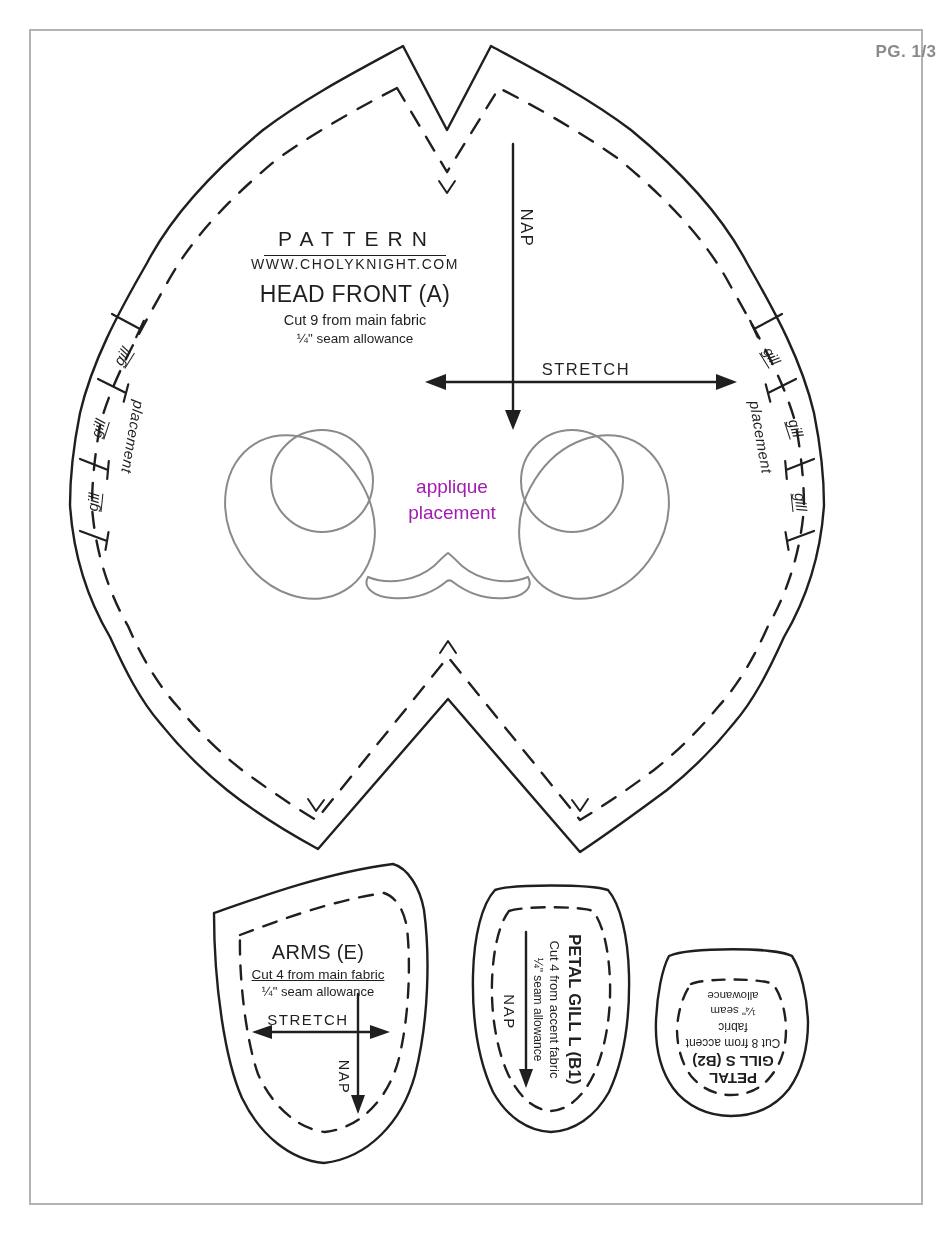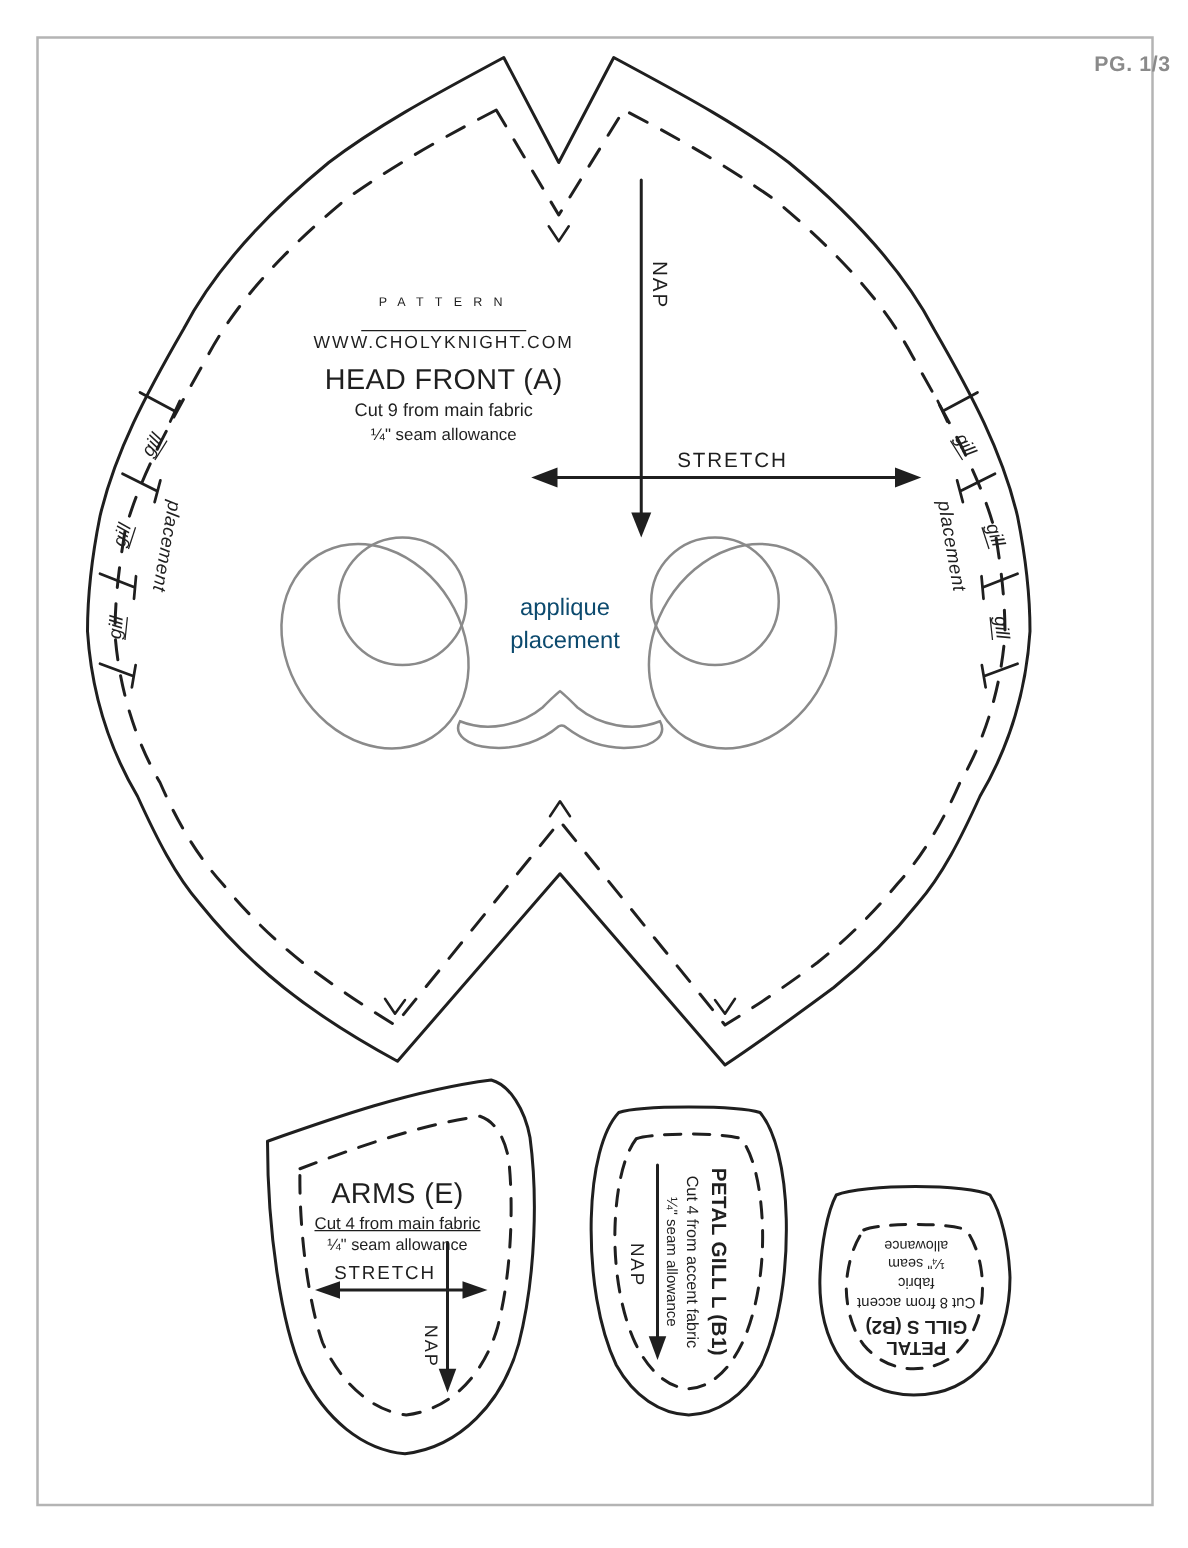--- a/index.html
+++ b/index.html
@@ -10,32 +10,32 @@
   }
   .frame{
     position:absolute;left:29px;top:29px;width:894px;height:1176px;
     border:2px solid #b4b4b4;box-sizing:border-box;
   }
   svg.art{position:absolute;left:0;top:0;}
   .t{position:absolute;white-space:nowrap;transform:translate(-50%,-50%);line-height:1;}
   .pg{font-weight:bold;font-size:17px;color:#8a8a8a;letter-spacing:.5px;margin-left:28px;}
   .titleblock{position:absolute;left:215px;top:221px;width:280px;text-align:center;}
   .brand-title{font-size:31px;letter-spacing:.5px;}
-  .brand-sub{display:inline-block;font-size:10px;letter-spacing:9px;padding:6px 10px 16px 14px;
-             border-bottom:1.6px solid #1f1f1f;margin-top:10px;}
+  .brand-sub{display:inline-block;font-size:21px;letter-spacing:9px;padding:6px 10px 4px 14px;
+             border-bottom:1.6px solid #1f1f1f;}
   .brand-site{font-size:14px;letter-spacing:1.6px;margin-top:0;}
   .piece-name{font-size:23px;font-weight:normal;margin-top:9px;letter-spacing:.3px;}
   .cut-note{font-size:14.5px;margin-top:4px;}
   .seam-note{font-size:13.5px;margin-top:3px;}
   .grain{font-size:16.5px;letter-spacing:1.5px;}
-  .applique-note{color:#0c4a6e;font-size:19px;line-height:1.35;text-align:center;}
+  .applique-note{color:#a21caf;font-size:19px;line-height:1.35;text-align:center;}
   .gill{font-style:italic;font-size:15px;text-decoration:underline;text-underline-offset:3px;}
   .placement{font-style:italic;font-size:15px;letter-spacing:.5px;}
   .armsblock{position:absolute;left:208px;top:941px;width:220px;text-align:center;}
-  .armsblock .piece-name{font-size:23px;margin-top:0;}
+  .armsblock .piece-name{font-size:20px;margin-top:0;}
   .armsblock .cut-note{font-size:13.5px;margin-top:3px;text-decoration:underline;}
   .armsblock .seam-note{font-size:13px;margin-top:2px;}
   .rotblock{position:absolute;text-align:center;}
   .b1block{left:427px;top:983px;width:260px;transform:rotate(90deg);}
   .b1block .nm{font-size:16.5px;font-weight:bold;letter-spacing:.3px;}
   .b1block .cn{font-size:13px;margin-top:3px;}
   .b1block .sn{font-size:12px;margin-top:2px;}
   .b2block{left:677px;top:988px;width:112px;transform:rotate(180deg);}
   .b2block .nm{font-size:15px;font-weight:bold;line-height:1.15;}
   .b2block .cn{font-size:12px;line-height:1.15;margin-top:3px;}

